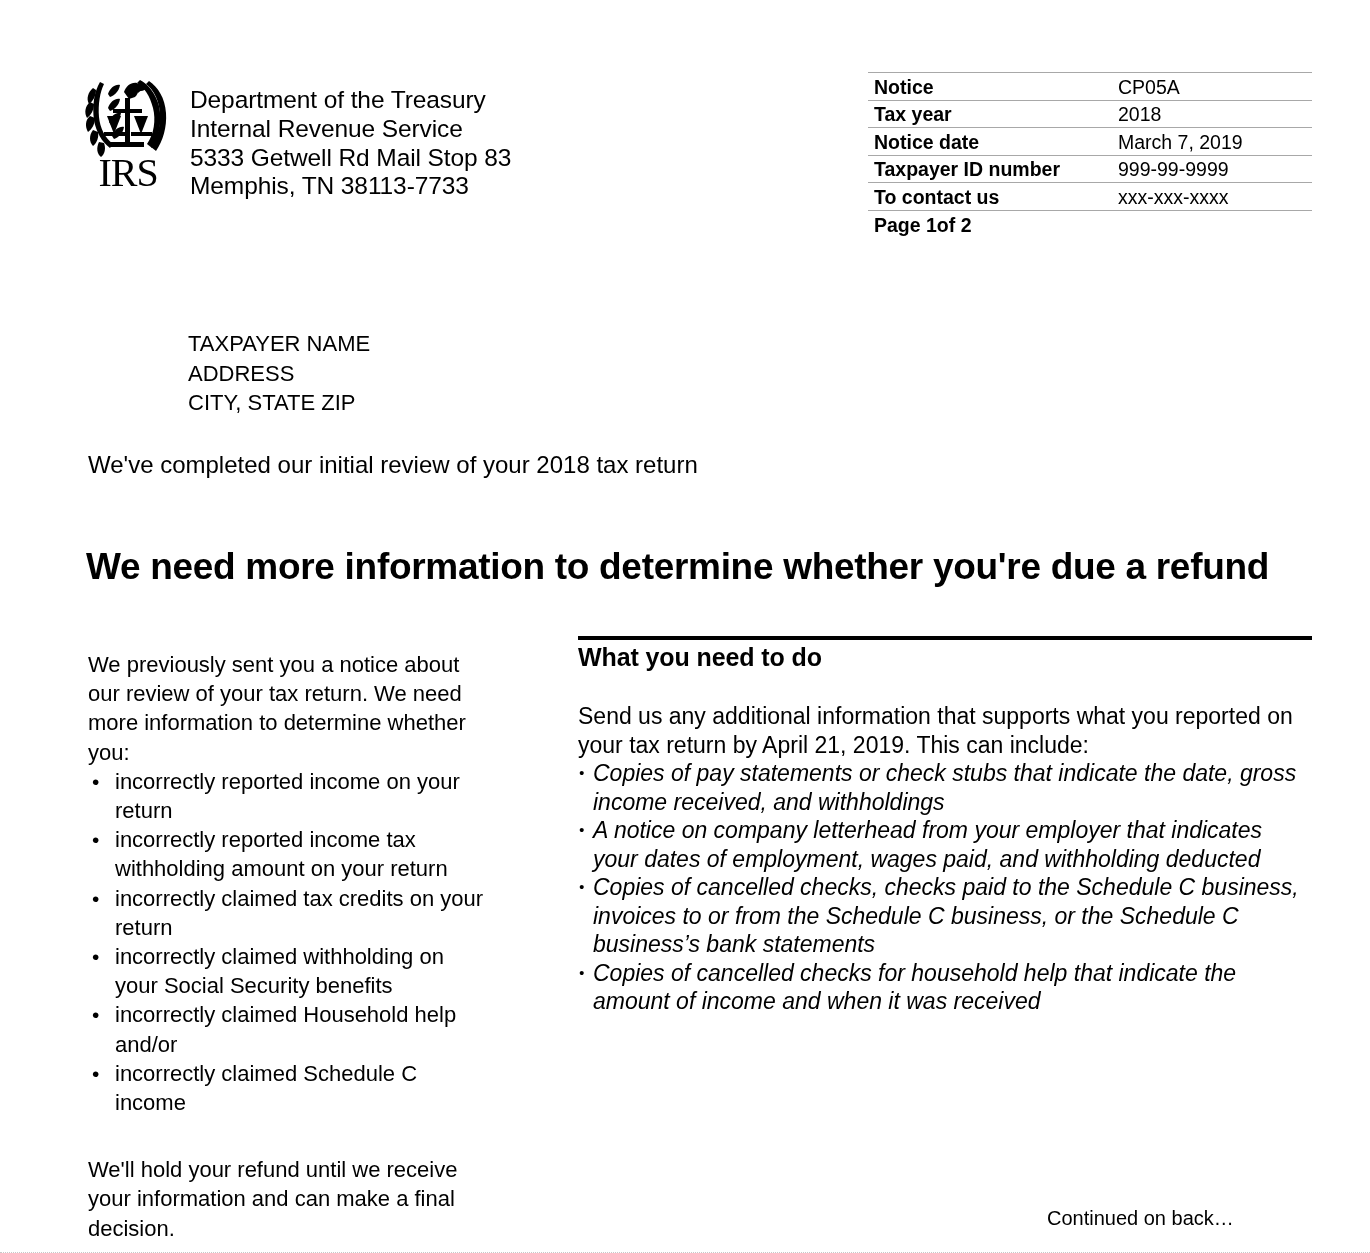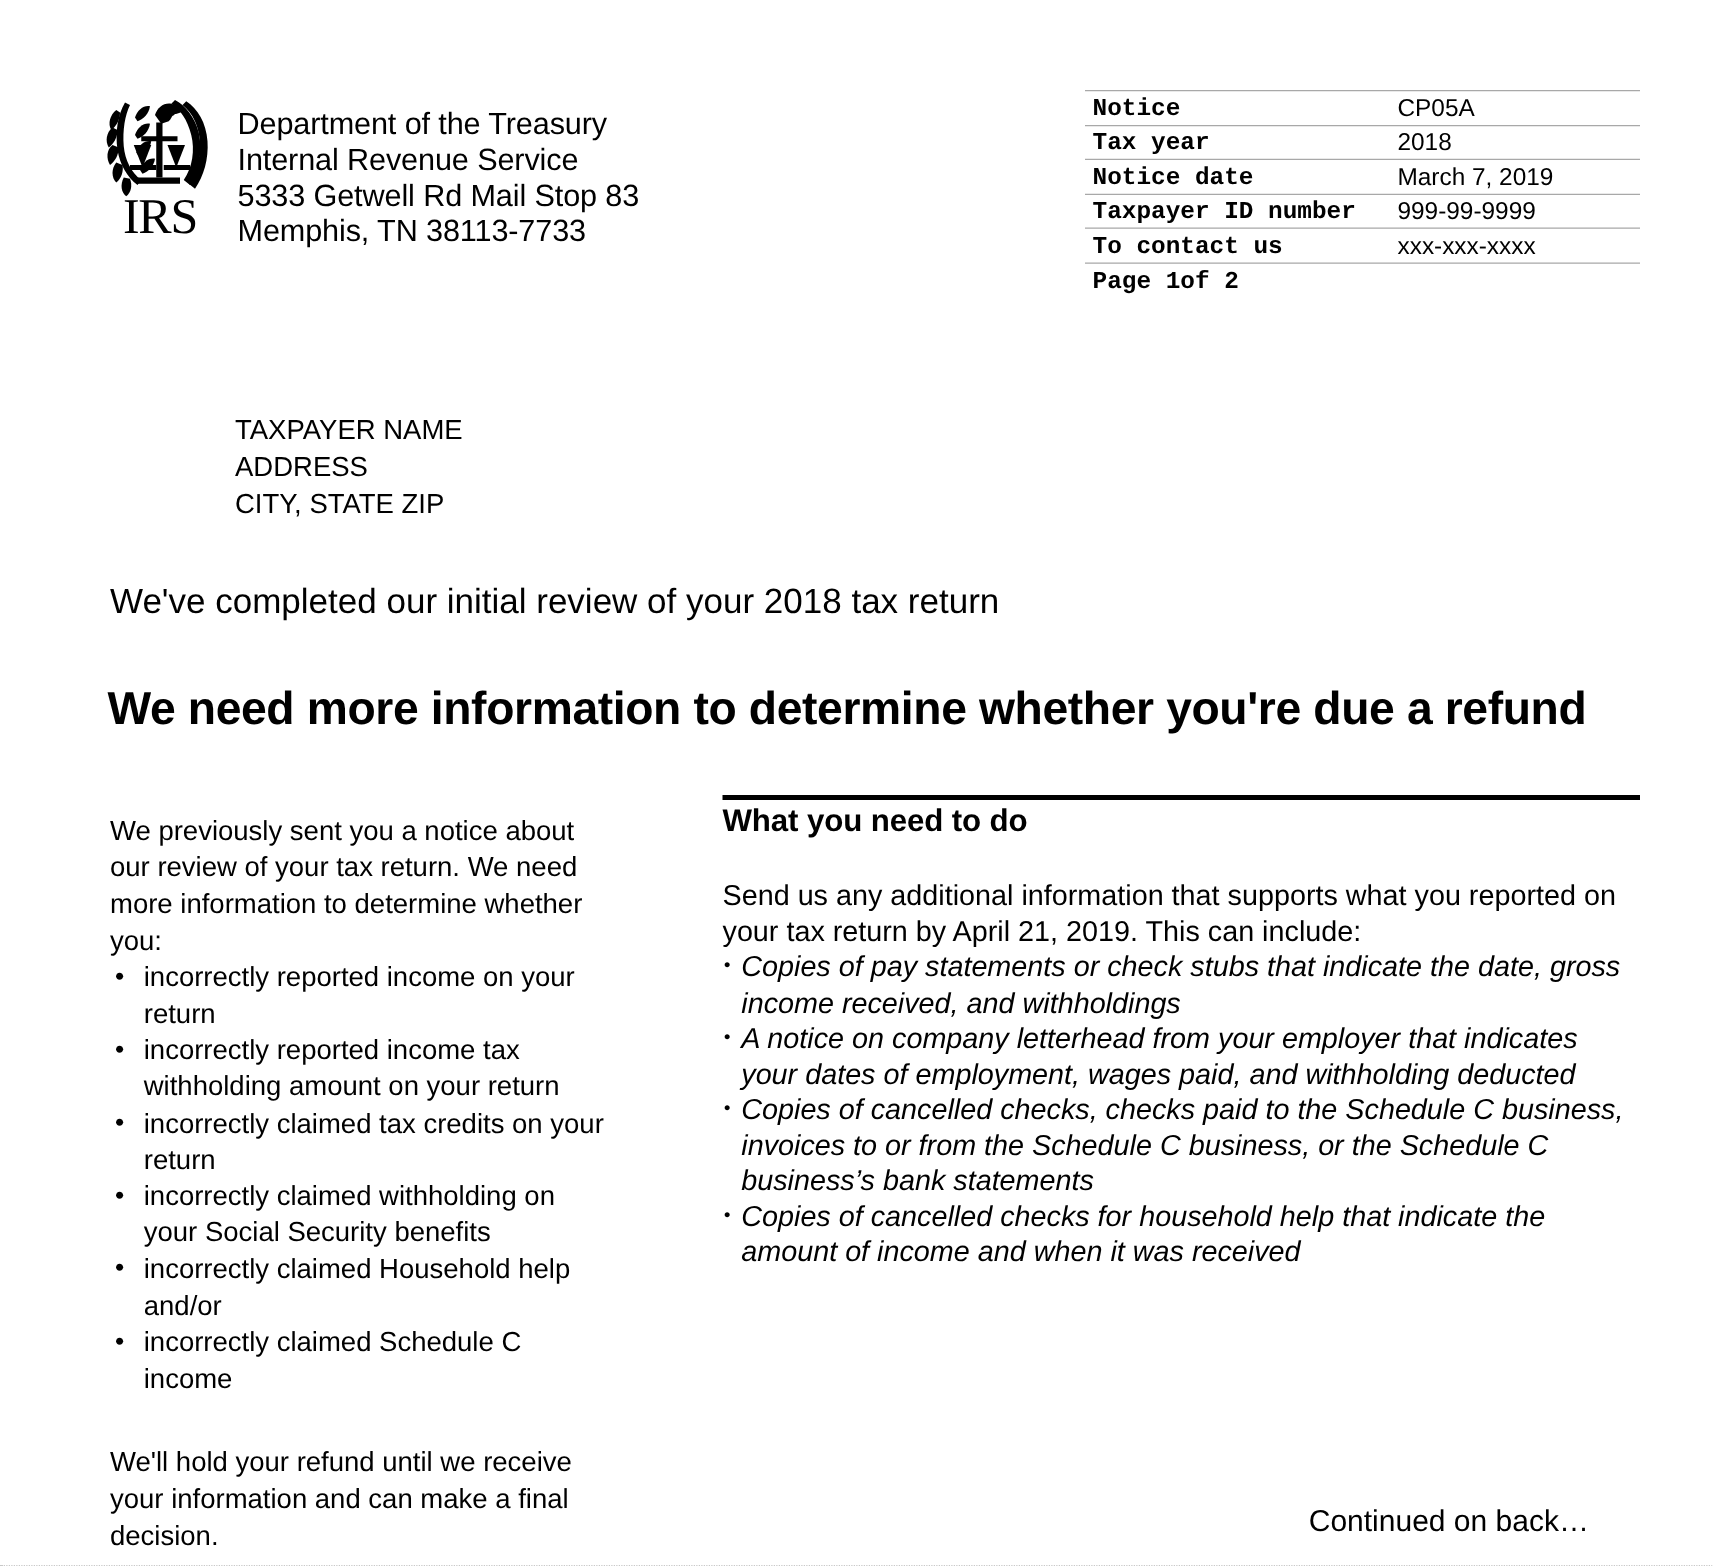--- a/index.html
+++ b/index.html
@@ -53,43 +53,43 @@
     border-collapse: collapse;
   }
   .notice-table tr { height: 27.6px; }
   .notice-table td {
     border-bottom: 1px solid #a8a8a8;
     padding: 0 0 2px 6px;
     font-size: 19.5px;
     vertical-align: bottom;
     line-height: 22px;
   }
-  .notice-table td.label { font-weight: bold; width: 238px; font-family: Liberation Mono, monospace; }
+  .notice-table td.label { font-weight: bold; width: 238px; }
   .notice-table td.value { font-weight: normal; }
   .notice-table tr.first td { border-top: 1px solid #a8a8a8; }
   .notice-table tr.pagerow td {
     border-bottom: none;
     font-weight: bold;
   }
 
   
   .addressee {
     position: absolute;
     left: 188px;
     top: 329px;
     font-size: 22px;
     line-height: 29.5px;
   }
 
   
   .eyebrow {
     position: absolute;
     left: 88px;
-    top: 466px;
-    font-size: 28px;
+    top: 450px;
+    font-size: 24px;
     line-height: 30px;
   }
   .headline {
     position: absolute;
     left: 86px;
     top: 518px;
     width: 1215px;
     font-size: 37px;
     font-weight: bold;
     line-height: 48px;
@@ -167,21 +167,21 @@
     top: 0;
     font-size: 15px;
     line-height: 28.5px;
   }
 
   
   .footer-note {
     position: absolute;
     left: 1047px;
     top: 1206px;
-    font-size: 24px;
+    font-size: 20px;
     line-height: 24px;
   }
 </style>
 </head>
 <body>
 
 <div class="page">
 
   <div class="letterhead">
     <div class="irs-logo">

